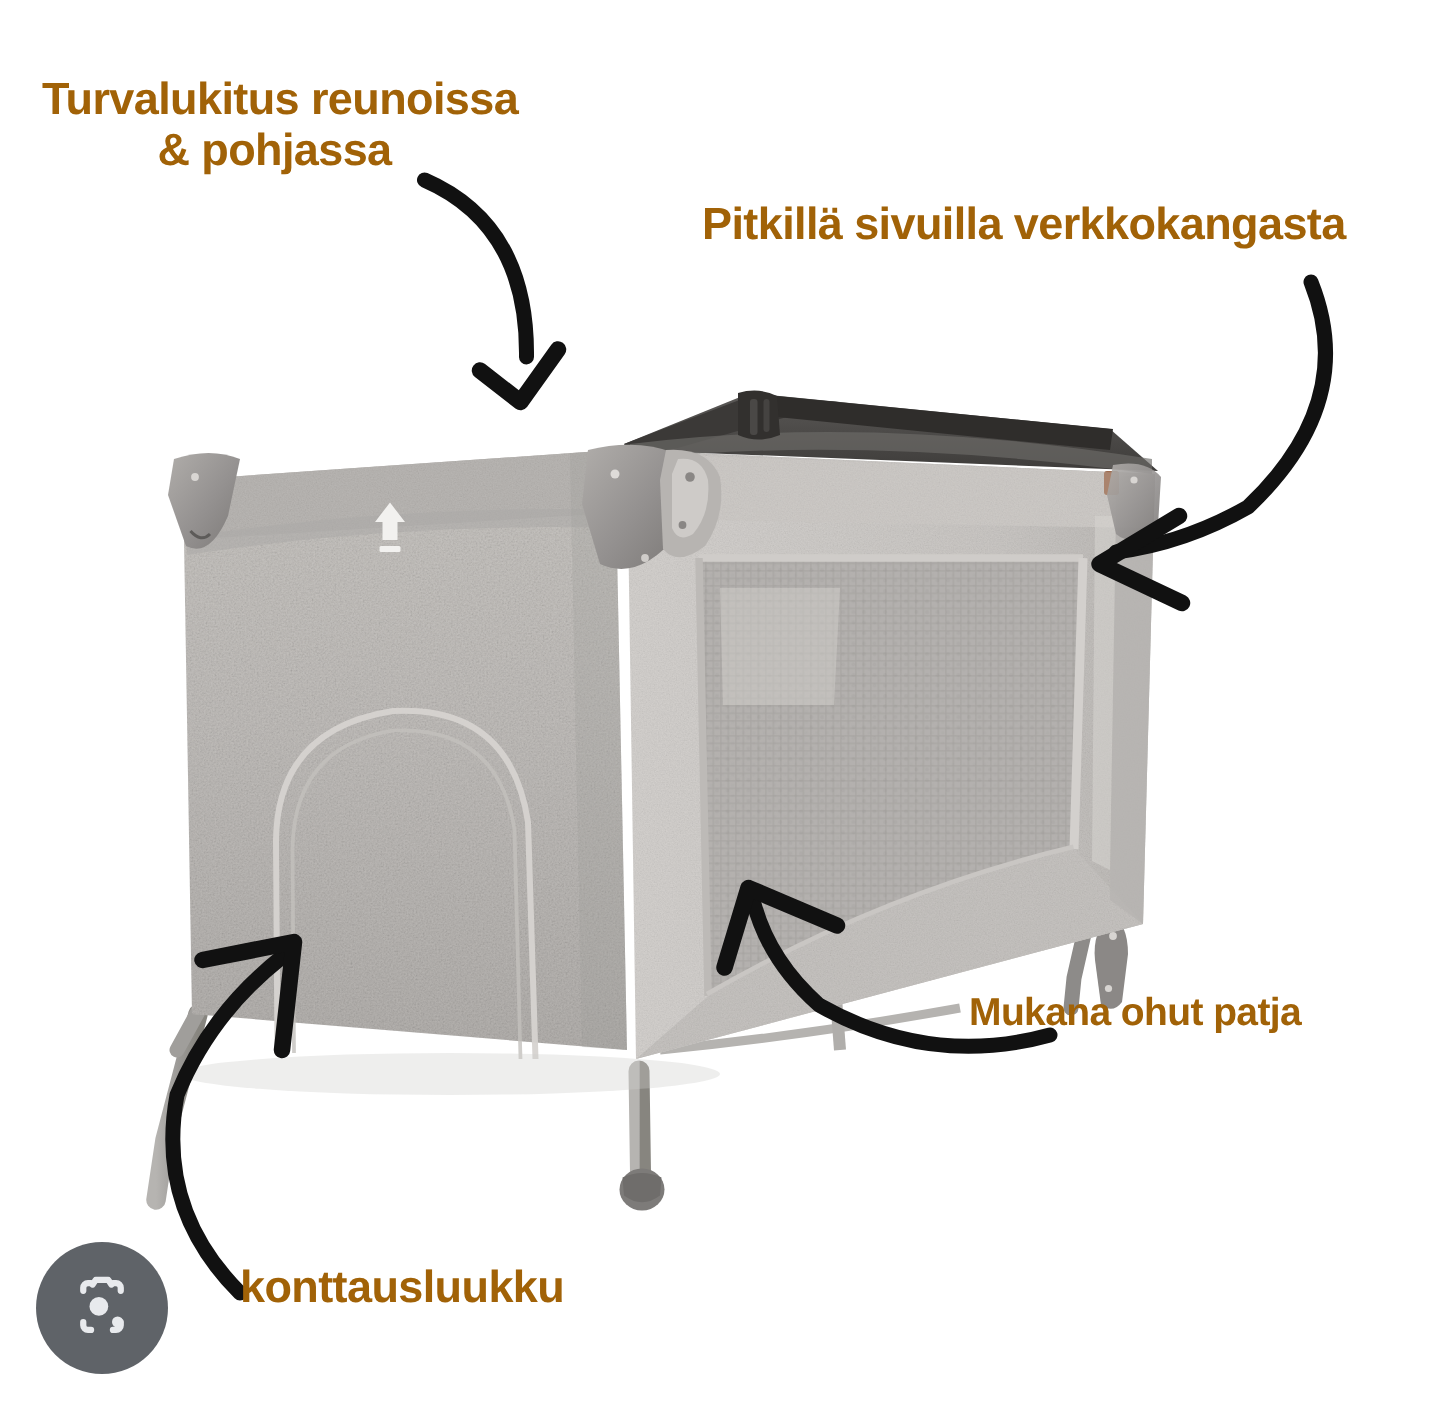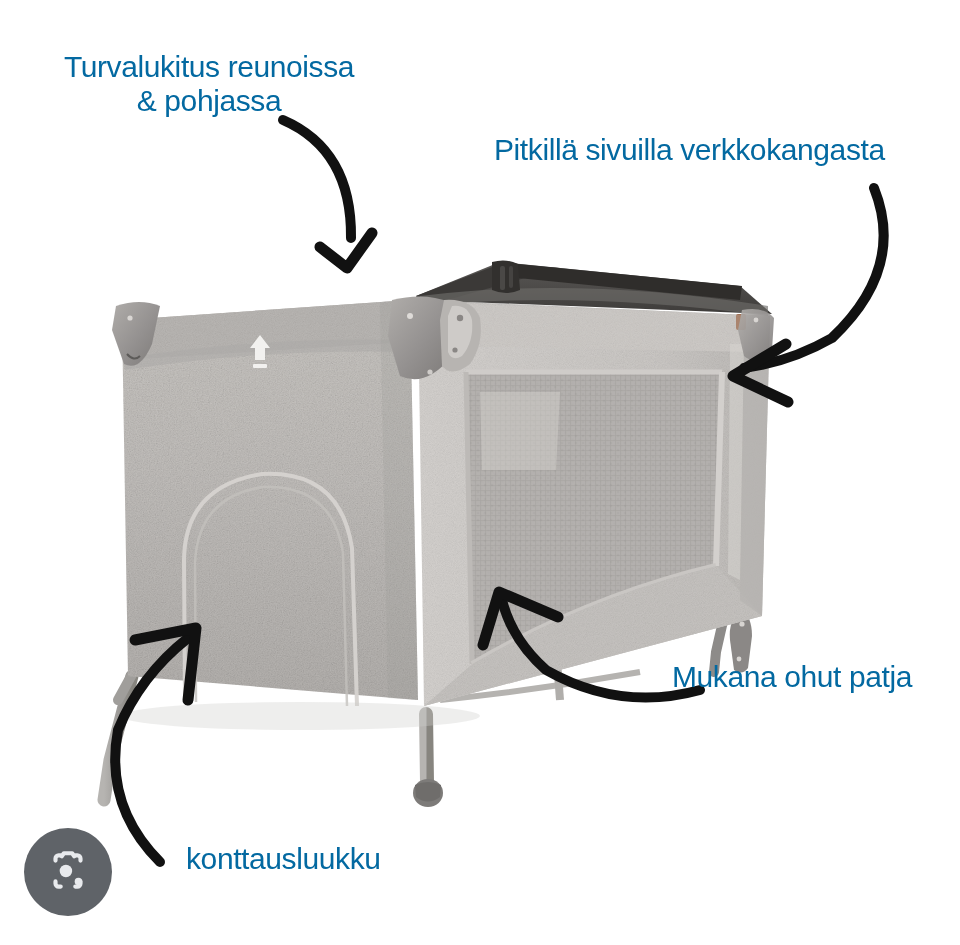--- a/index.html
+++ b/index.html
@@ -13,31 +13,30 @@
     width: 960px;
     height: 945px;
     background: #ffffff;
     overflow: hidden;
     font-family: "Liberation Sans", sans-serif;
   }
 
   
   .caption {
     position: absolute;
-    color: #0369a1;
+    color: #a16207;
     font-family: "Liberation Sans", sans-serif;
-    font-weight: normal;
+    font-weight: bold;
     letter-spacing: -0.4px;
     line-height: 1.14;
     white-space: pre;
-    margin-left: 26px;
   }
   #cap-lock   { left: 28px;  top: 50px;  font-size: 30px; text-align: center; width: 310px; }
   #cap-mesh   { left: 468px; top: 133px; font-size: 30px; }
-  #cap-matt   { left: 646px; top: 660px; font-size: 30px; }
+  #cap-matt   { left: 646px; top: 660px; font-size: 26px; }
   #cap-hatch  { left: 160px; top: 842px; font-size: 30px; }
 
   
   #photo {
     position: absolute;
     left: 0; top: 0;
     width: 960px; height: 945px;
   }
 
   

